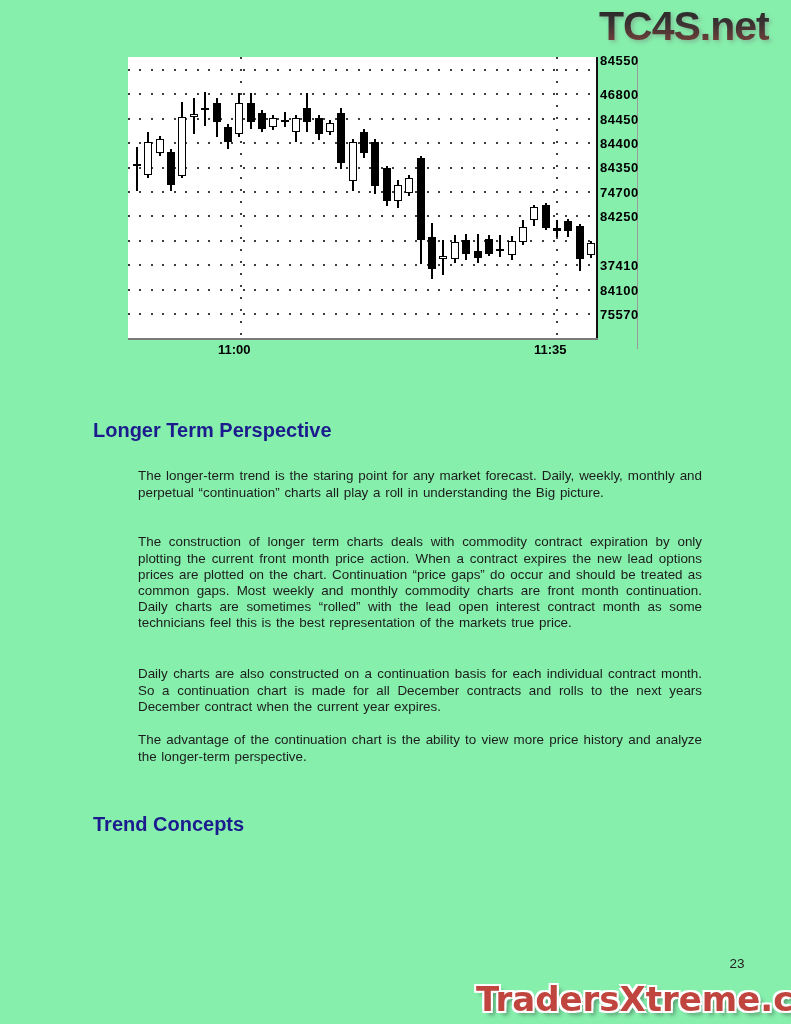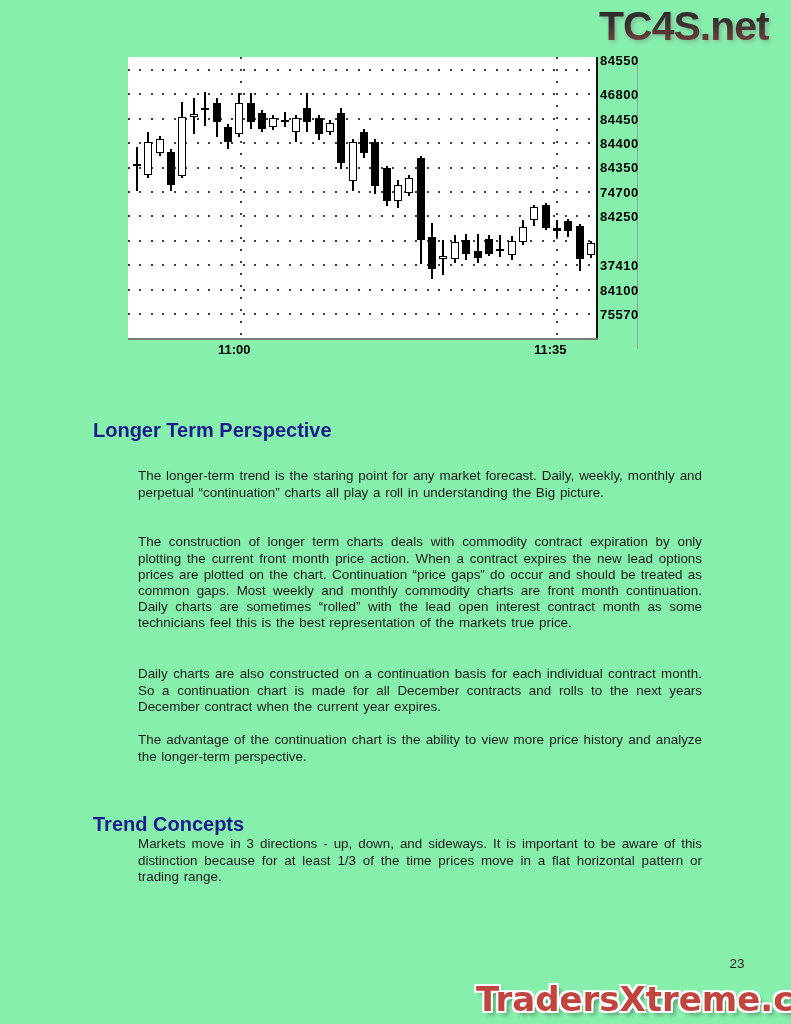--- a/index.html
+++ b/index.html
@@ -183,19 +183,18 @@
 
   <div class="h-blue" id="h1">Longer Term Perspective</div>
 
   <p class="para" id="p1">The longer-term trend is the staring point for any market forecast.  Daily, weekly, monthly and perpetual “continuation” charts all play a roll in understanding the Big picture.</p>
   <p class="para" id="p2">The construction of longer term charts deals with commodity contract expiration by only plotting the current front month price action.  When a contract expires the new lead options prices are plotted on the chart.  Continuation “price gaps” do occur and should be treated as common gaps.  Most weekly and monthly commodity charts are front month continuation.  Daily charts are sometimes “rolled” with the lead open interest contract month as some technicians feel this is the best representation of the markets true price.</p>
   <p class="para" id="p4">The advantage of the continuation chart is the ability to view more price history and analyze the longer-term perspective.</p>
   <p class="para" id="p3">Daily charts are also constructed on a continuation basis for each individual contract month.  So a continuation chart is made for all December contracts and rolls to the next years December contract when the current year expires.</p>
 
   <div class="h-blue" id="h2">Trend Concepts</div>
 
-  <p class="para" id="p5">Markets move in 3 directions - up, down, and sideways.  It is important to be aware of this distinction because for at least 1/3 of the time prices move in a flat horizontal pattern or trading range.</p>
 
 
   <div class="pagenum">23</div>
   <div class="txtreme">TradersXtreme.com</div>
 
 </div>
 
 </body></html>

